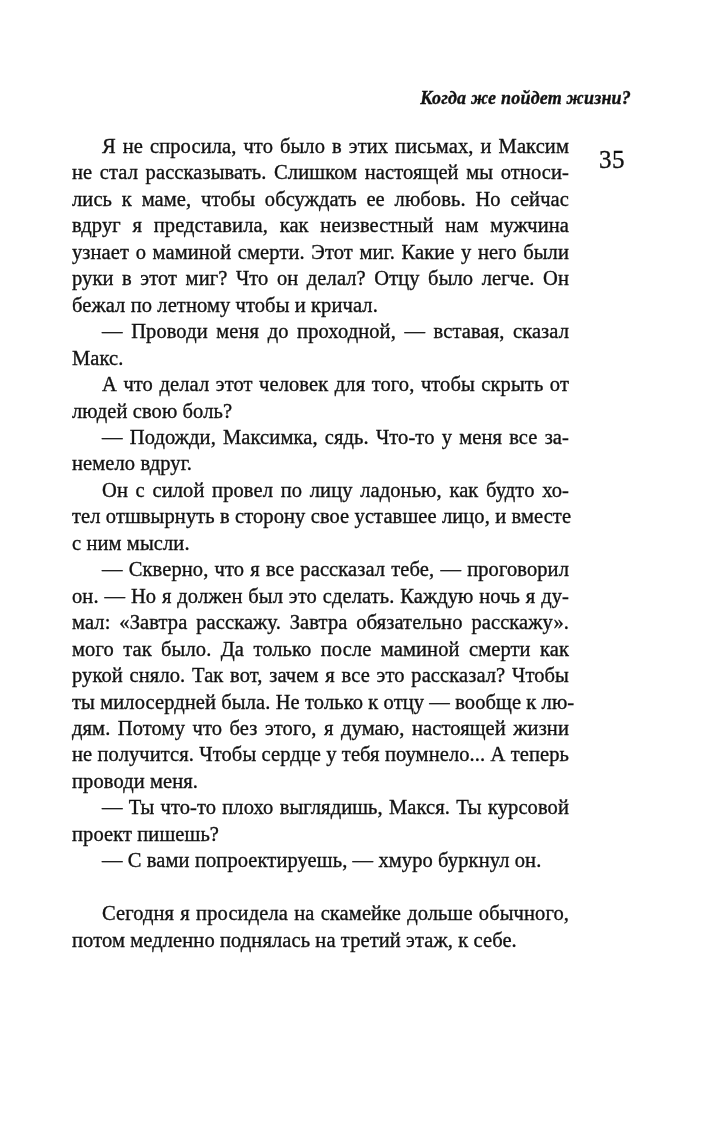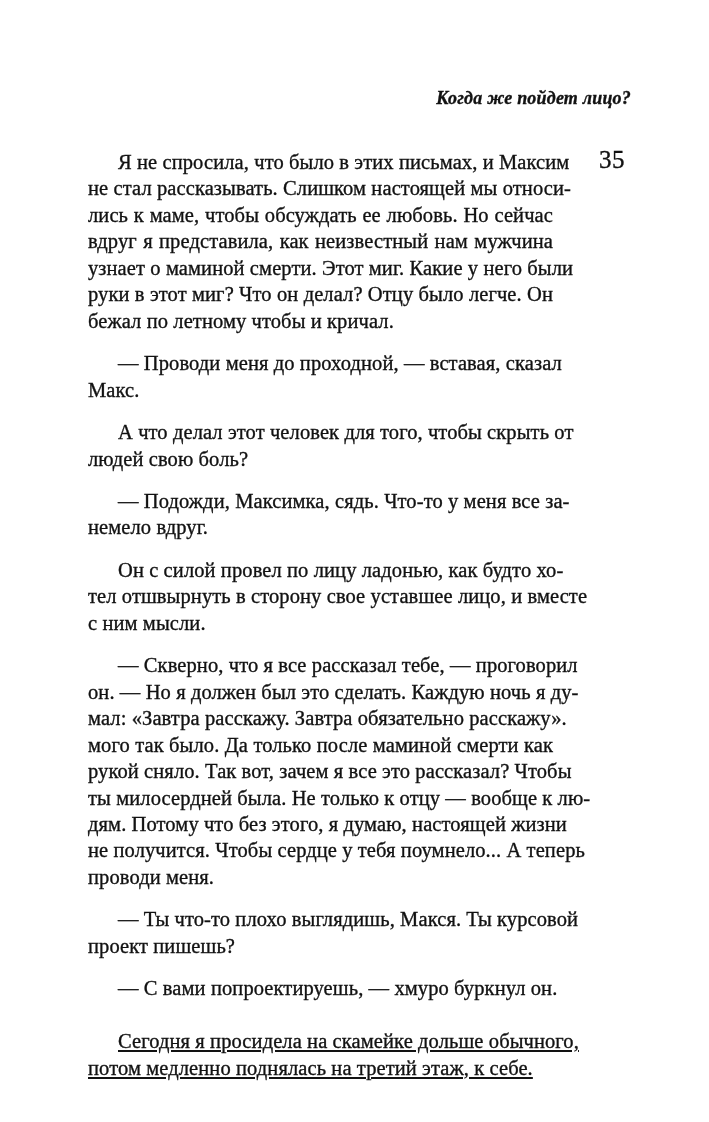--- a/index.html
+++ b/index.html
@@ -37,39 +37,39 @@
   }
   .text-column {
     position: absolute;
     top: 133px;
     left: 72px;
     width: 497px;
     font-size: 20.5px;
     line-height: 26.45px;
     letter-spacing: 0.1px;
   }
-  .para { margin: 16px; padding: 0; }
-  .para.gap-before { margin-top: 26.45px; text-decoration: underline; }
+  .para { margin: 0; padding: 0; }
+  .para.gap-before { margin-top: 26.45px; }
   .line {
     white-space: nowrap;
     text-align: justify;
     text-align-last: justify;
   }
   .line.last {
     text-align-last: left;
   }
   .line.first {
     padding-left: 30px;
   }
 </style>
 </head>
 <body>
 
 <div class="page">
-  <div class="running-header">Когда же пойдет лицо?</div>
+  <div class="running-header">Когда же пойдет жизни?</div>
   <div class="page-number">35</div>
   <main class="text-column" id="text-column">
       <div class="para">
         <div class="line first">Я не спросила, что было в этих письмах, и Максим</div>
         <div class="line">не стал рассказывать. Слишком настоящей мы относи-</div>
         <div class="line">лись к маме, чтобы обсуждать ее любовь. Но сейчас</div>
         <div class="line">вдруг я представила, как неизвестный нам мужчина</div>
         <div class="line">узнает о маминой смерти. Этот миг. Какие у него были</div>
         <div class="line">руки в этот миг? Что он делал? Отцу было легче. Он</div>
         <div class="line last">бежал по летному чтобы и кричал.</div>

